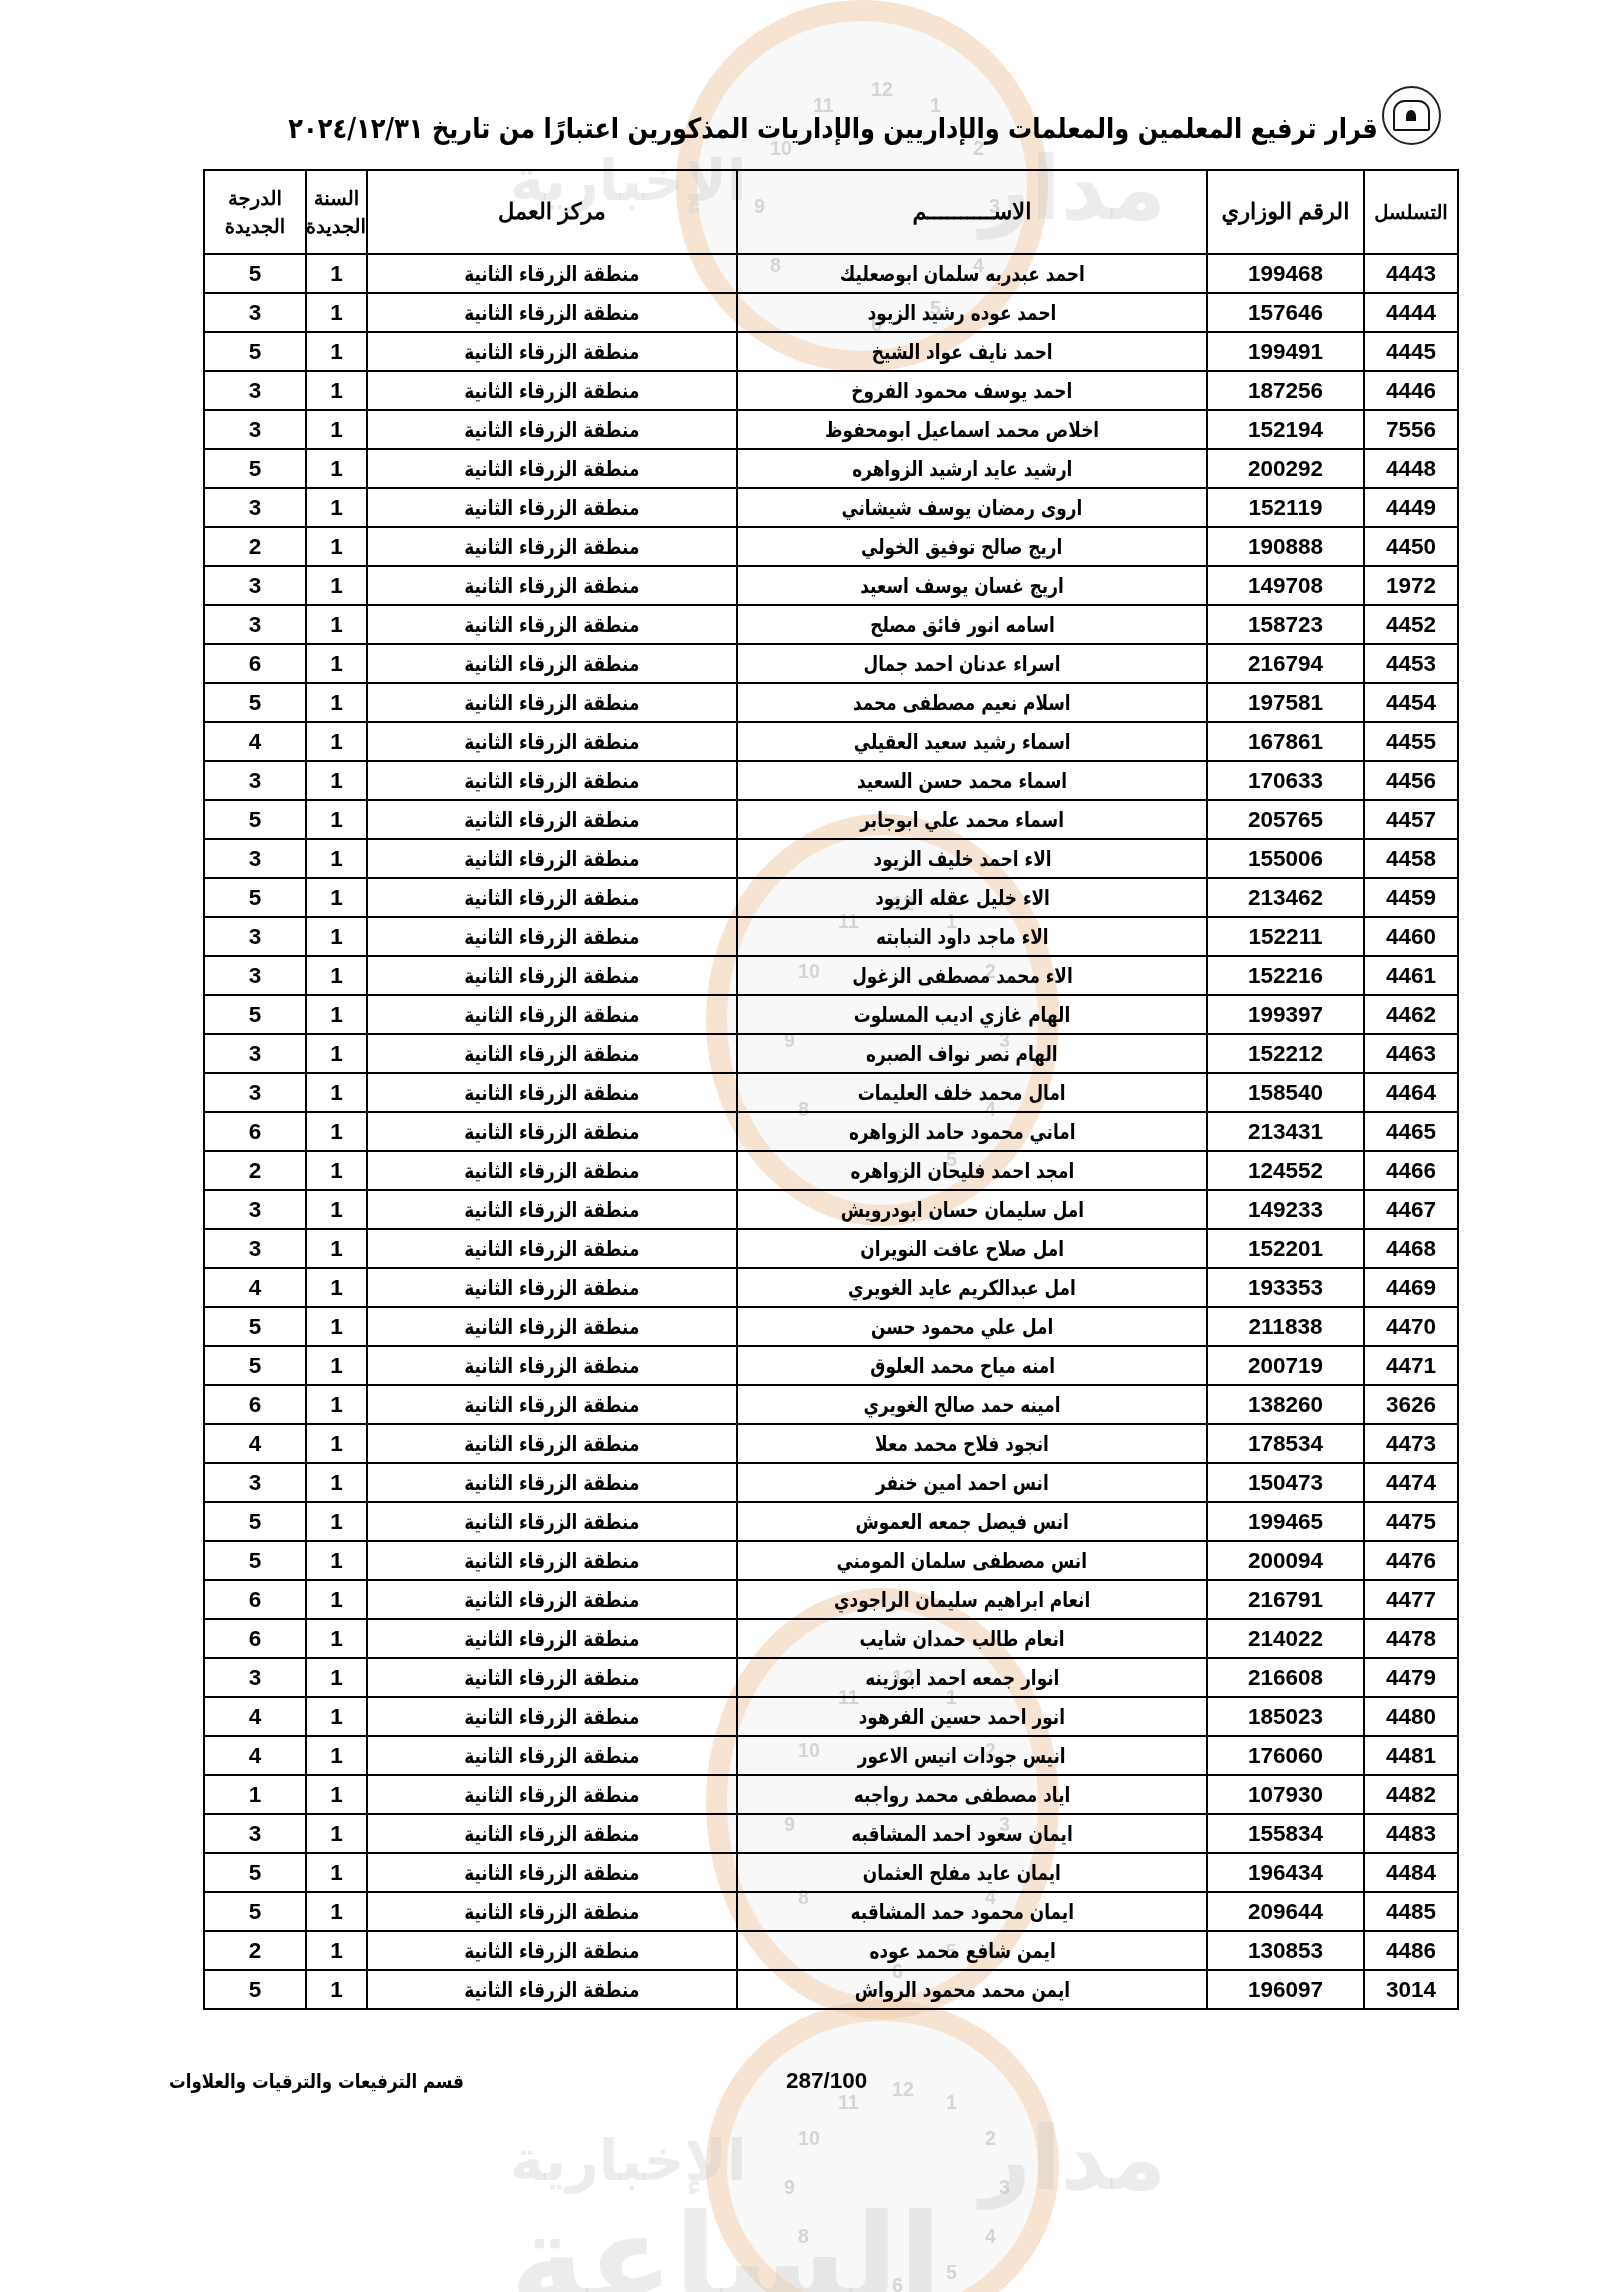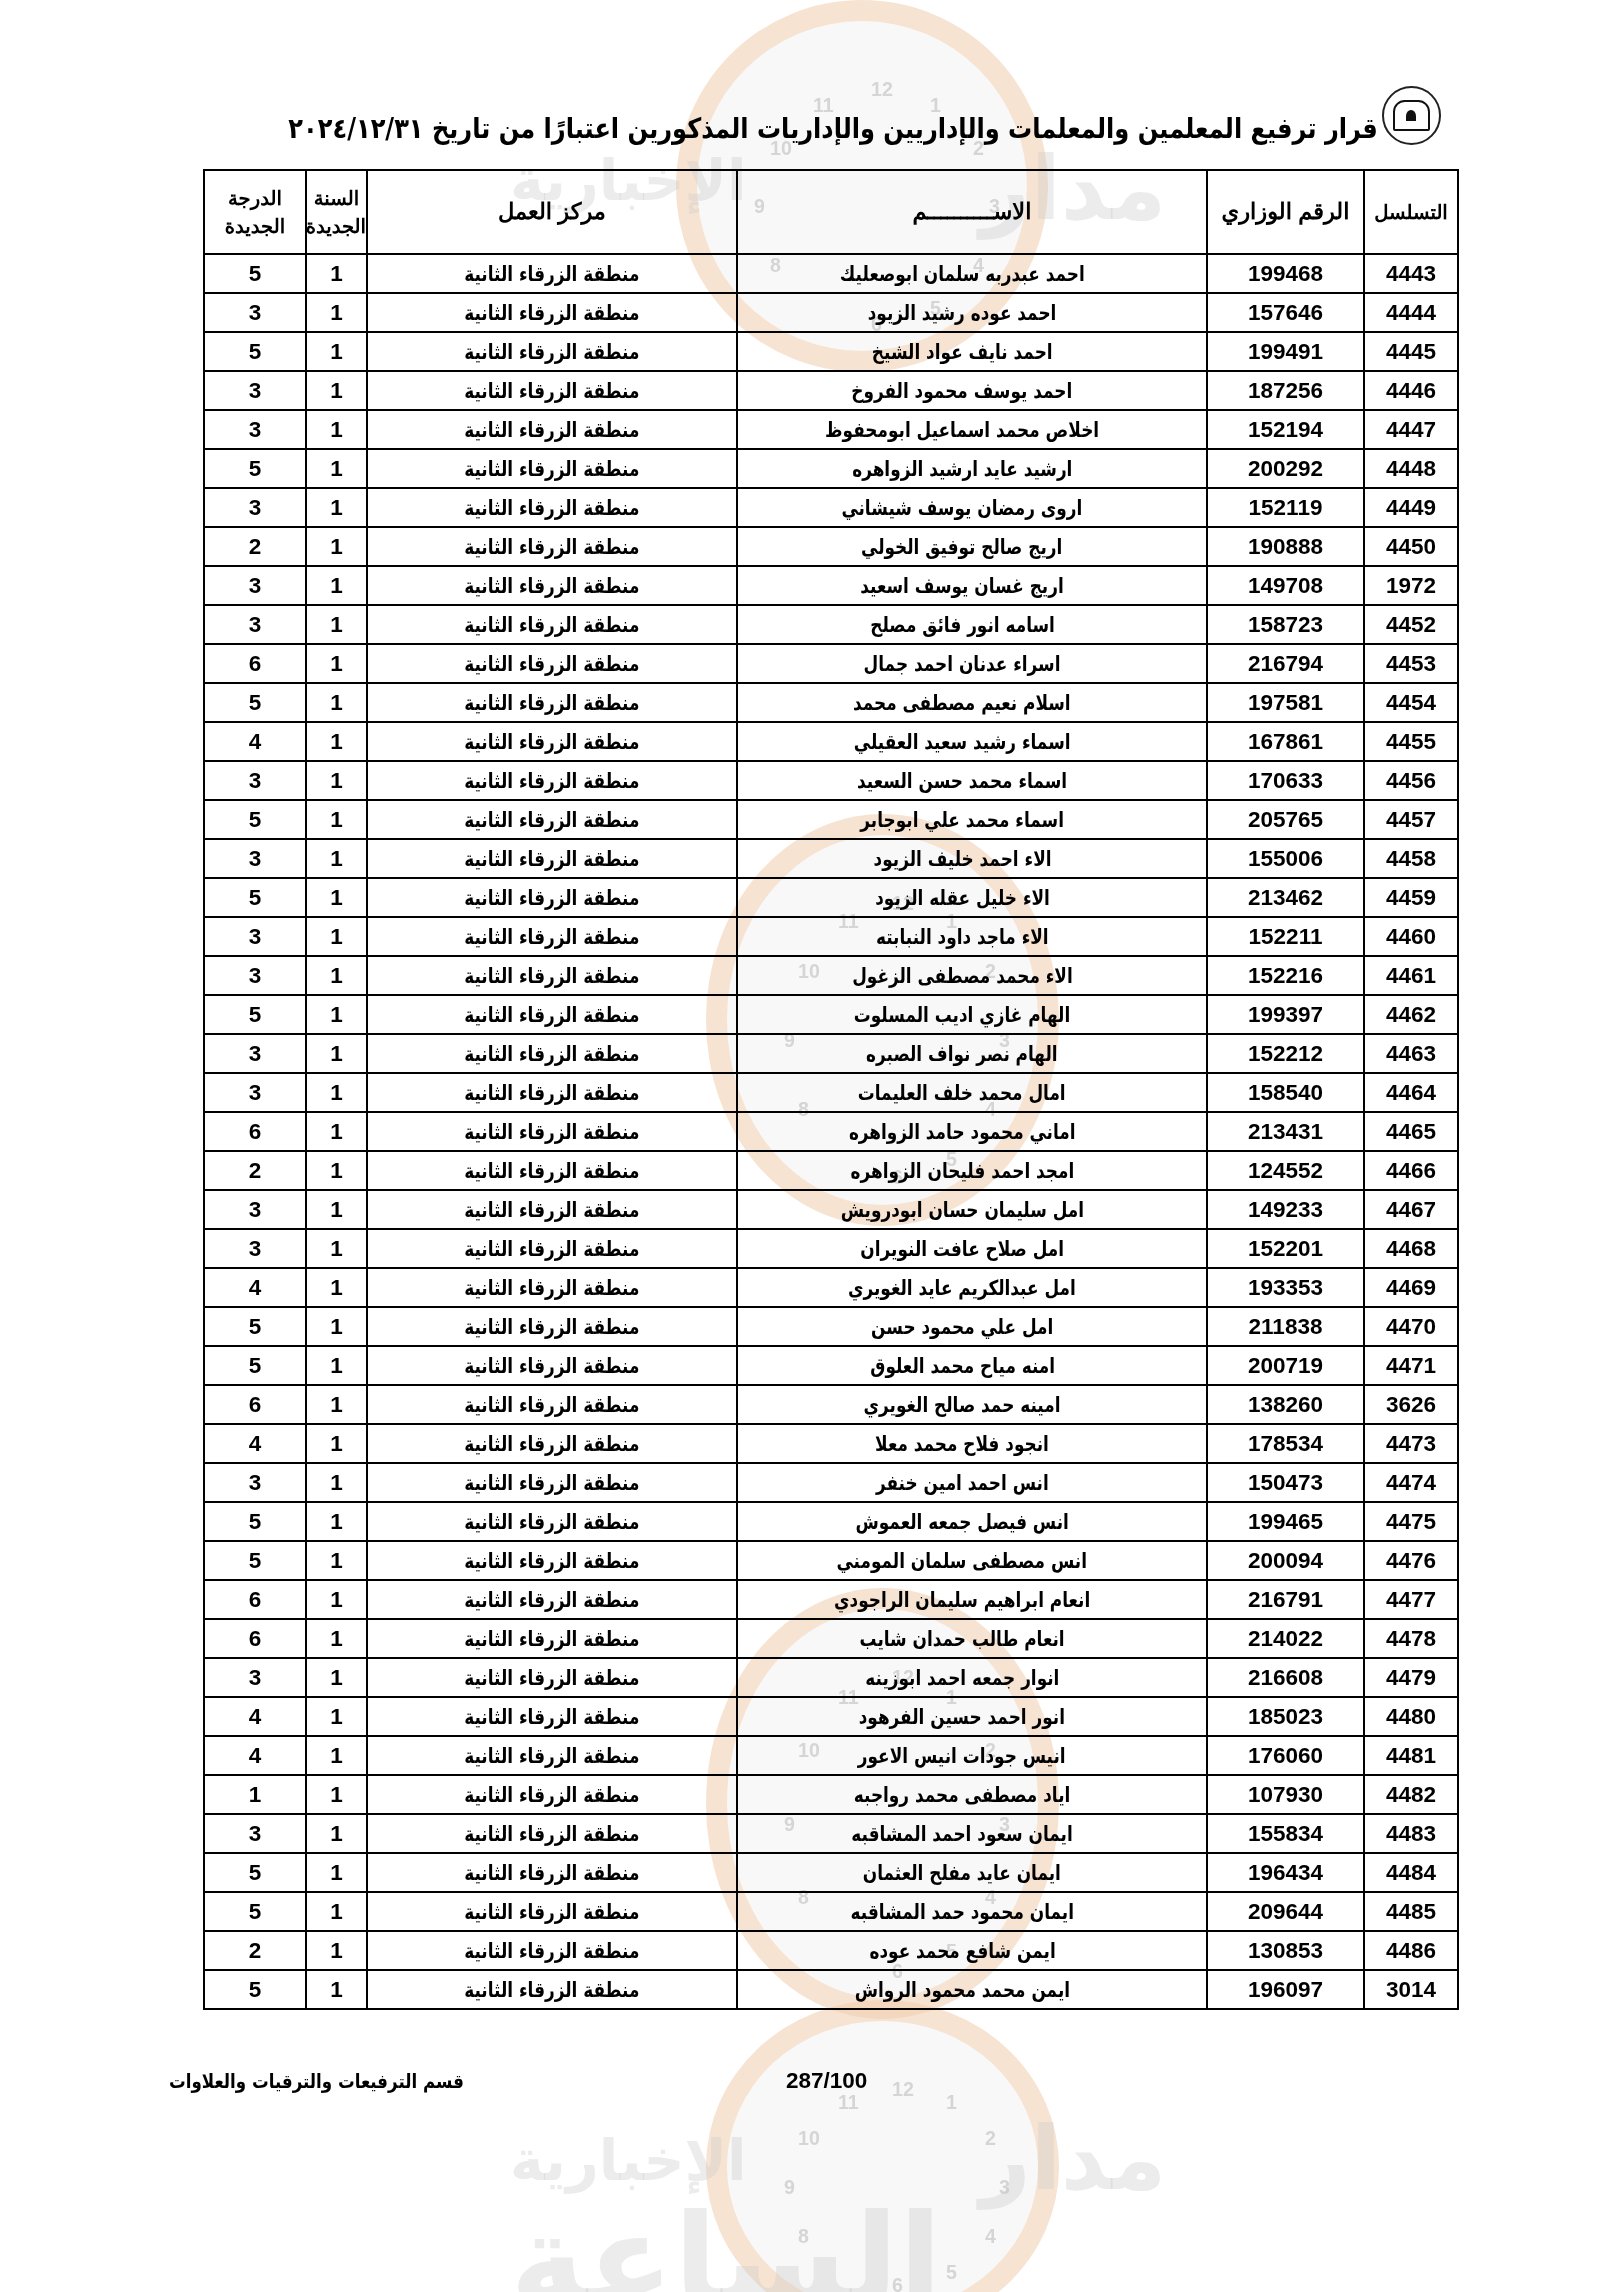--- a/index.html
+++ b/index.html
@@ -206,21 +206,21 @@
       </tr>
       <tr>
         <td class="num">4446</td>
         <td class="num">187256</td>
         <td class="ar name"><span>احمد يوسف محمود الفروخ</span></td>
         <td class="ar"><span>منطقة الزرقاء الثانية</span></td>
         <td class="num">1</td>
         <td class="num">3</td>
       </tr>
       <tr>
-        <td class="num">4447</td>
+        <td class="num">7556</td>
         <td class="num">152194</td>
         <td class="ar name"><span>اخلاص محمد اسماعيل ابومحفوظ</span></td>
         <td class="ar"><span>منطقة الزرقاء الثانية</span></td>
         <td class="num">1</td>
         <td class="num">3</td>
       </tr>
       <tr>
         <td class="num">4448</td>
         <td class="num">200292</td>
         <td class="ar name"><span>ارشيد عايد ارشيد الزواهره</span></td>

